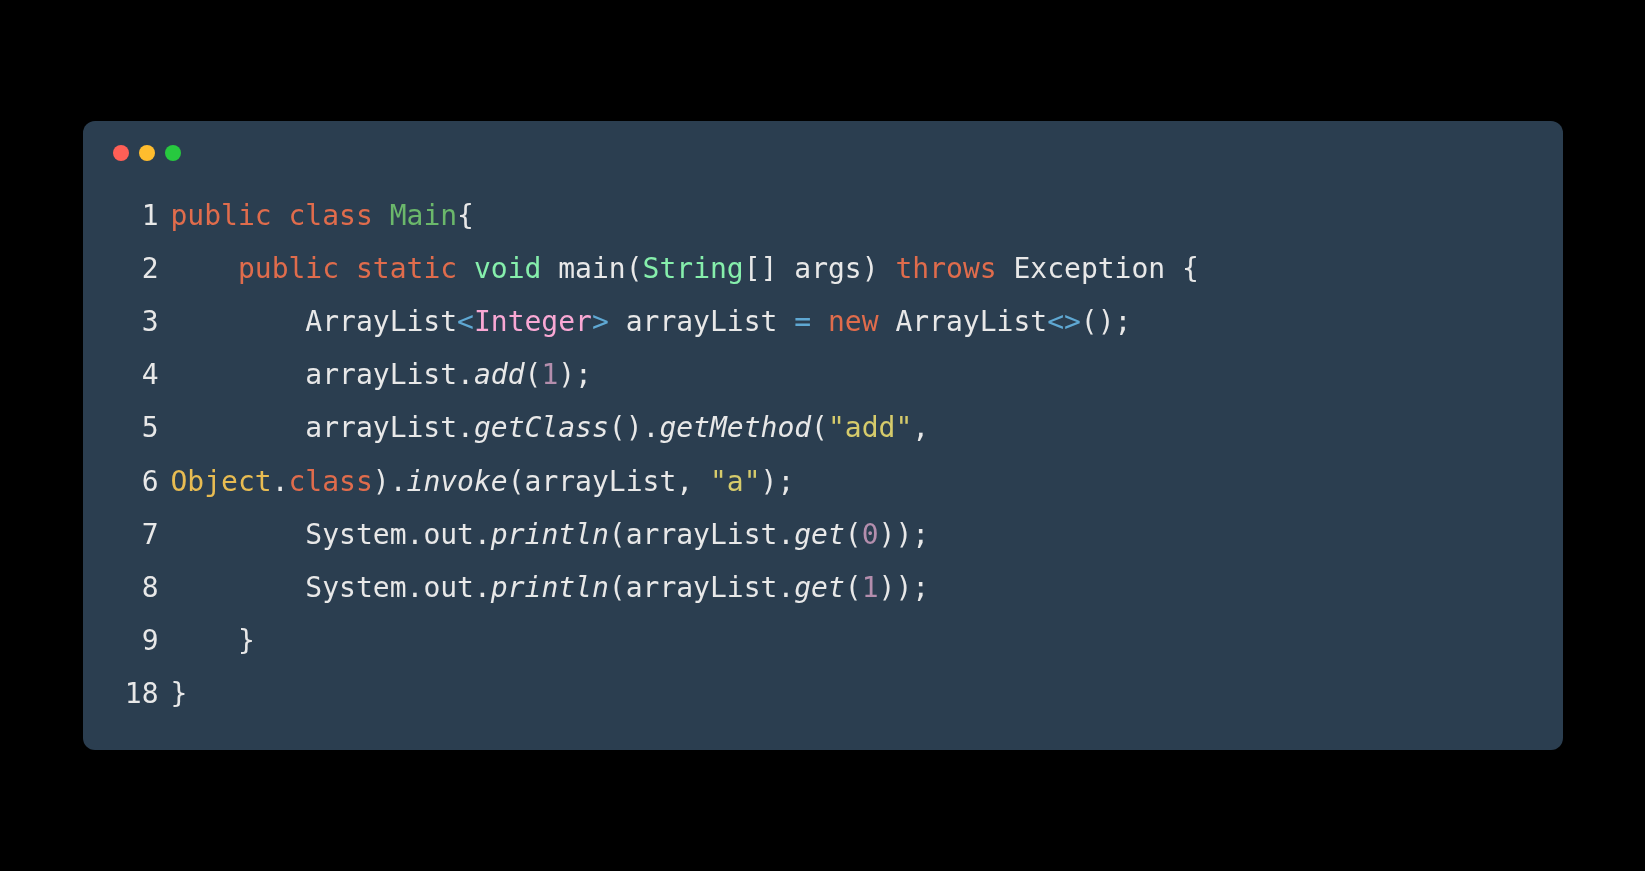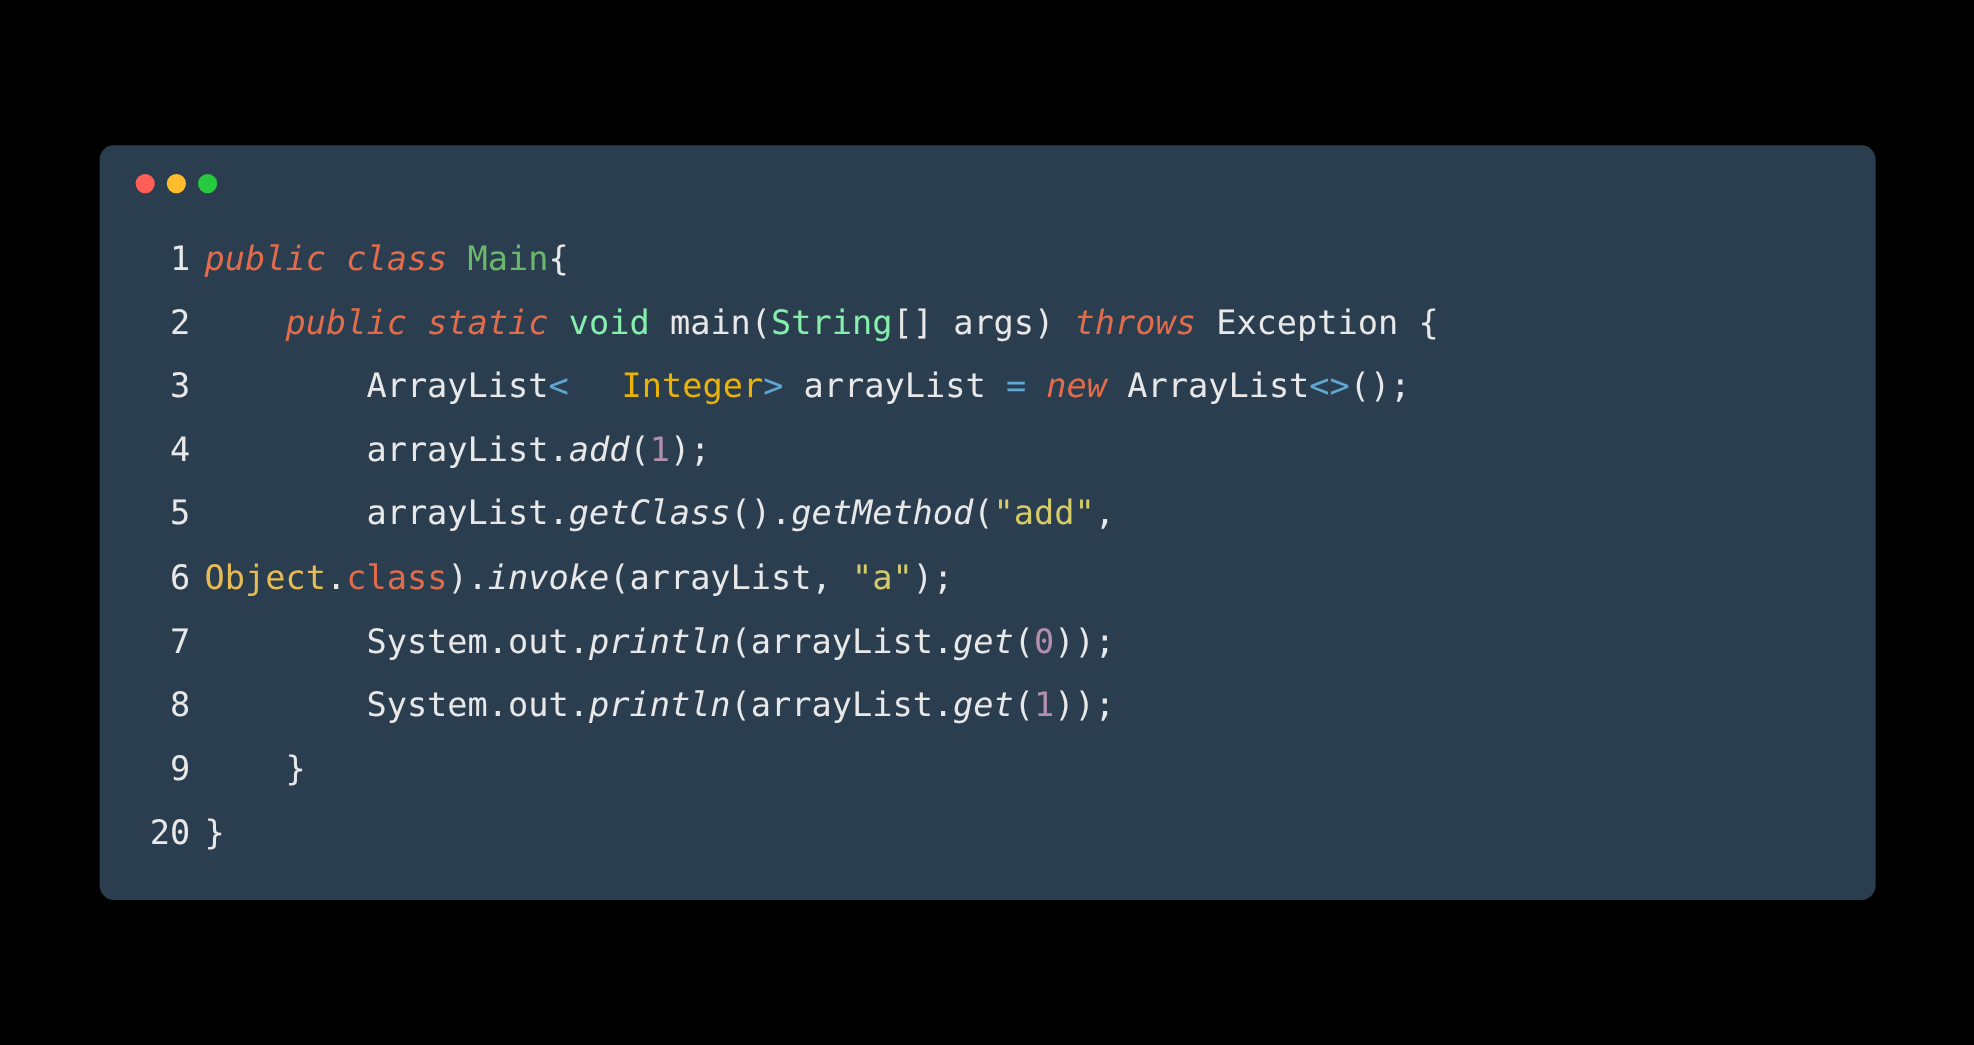--- a/index.html
+++ b/index.html
@@ -48,24 +48,24 @@
       color: #e8e8e8;
       width: 46px;
       text-align: right;
       margin-right: 12px;
       flex-shrink: 0;
       user-select: none;
     }
     .line-content {
       color: #e8e8e8;
     }
-    .tok-keyword { color: #e06c4c; font-style: italic; }
+    .tok-keyword { color: #e06c4c; }
     .tok-type { color: #6bb86b; }
     .tok-type2 { color: #86efac; }
-    .tok-generic { color: #eab308; margin-left: 44px; }
+    .tok-generic { color: #f9a8d4; }
     .tok-punct { color: #e8e8e8; }
     .tok-ident { color: #e8e8e8; }
     .tok-string { color: #d6cb6b; }
     .tok-number { color: #b48ead; }
     .tok-method { color: #e8e8e8; font-style: italic; }
     .tok-operator { color: #5fa8d3; }
     .tok-class { color: #e06c4c; }
     .tok-objident { color: #e8bc52; }
   </style>
 </head>
@@ -118,18 +118,18 @@
       <span class="line-number">8</span>
       <span class="line-content"><span>        </span><span class="tok-ident">System</span><span class="tok-punct">.</span><span class="tok-ident">out</span><span class="tok-punct">.</span><span class="tok-method">println</span><span class="tok-punct">(</span><span class="tok-ident">arrayList</span><span class="tok-punct">.</span><span class="tok-method">get</span><span class="tok-punct">(</span><span class="tok-number">1</span><span class="tok-punct">)</span><span class="tok-punct">)</span><span class="tok-punct">;</span></span>
     </div>
 
     <div class="code-line">
       <span class="line-number">9</span>
       <span class="line-content"><span>    </span><span class="tok-punct">}</span></span>
     </div>
 
     <div class="code-line">
-      <span class="line-number">20</span>
+      <span class="line-number">18</span>
       <span class="line-content"><span class="tok-punct">}</span></span>
     </div>
 
   </div>
 </div>
 
 </body></html>

